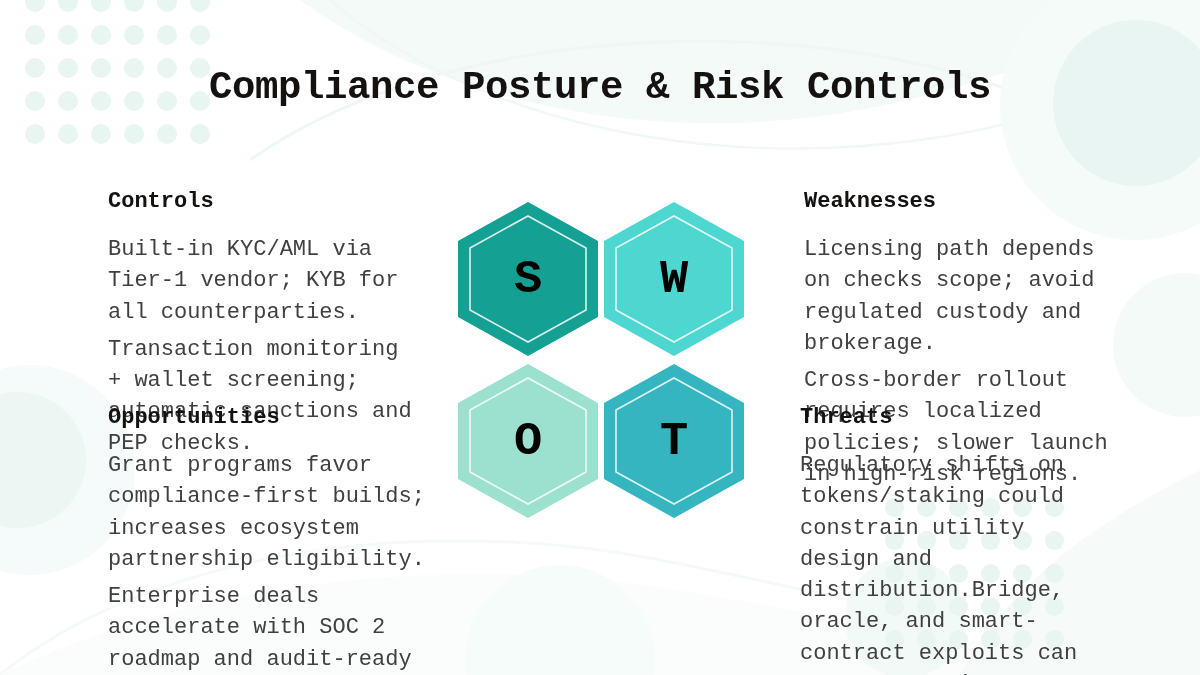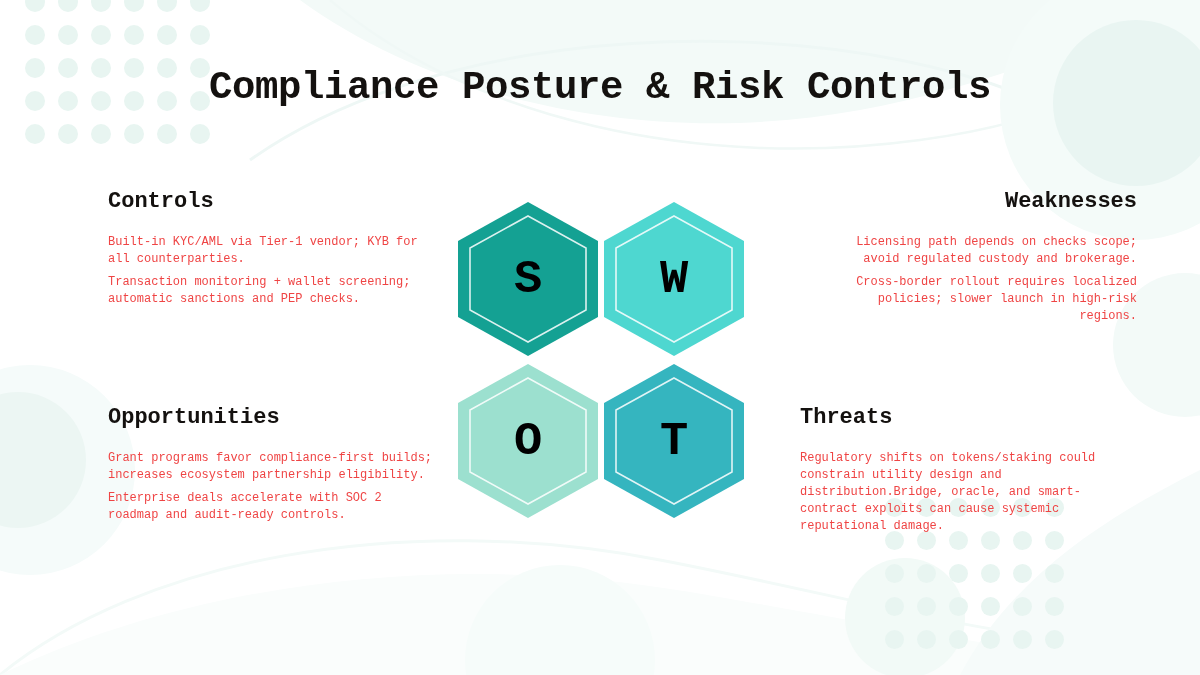--- a/index.html
+++ b/index.html
@@ -59,31 +59,31 @@
     position: absolute;
   }
   .quad-heading {
     font-size: 22px;
     font-weight: bold;
     color: #14110f;
     margin: 0 0 20px 0;
     line-height: 1.1;
   }
   .quad-para {
-    font-size: 12px;
+    font-size: 22px;
     line-height: 1.42;
-    color: #ef4444;
+    color: #404040;
     margin: 0 0 6px 0;
   }
   .quad-para:last-child {
     margin-bottom: 0;
   }
 
   #quad-strengths   { left: 108px; top: 190px;  width: 312px; }
-  #quad-weaknesses  { left: 825px; top: 190px;  width: 312px; text-align: right; }
+  #quad-weaknesses  { left: 804px; top: 190px;  width: 312px; }
   #quad-opportunities { left: 108px; top: 406px; width: 325px; }
   #quad-threats     { left: 800px; top: 406px;  width: 312px; }
 
   #quad-threats .quad-heading { }
 
   
   #hex-cluster {
     position: absolute;
     left: 455px;
     top: 200px;

